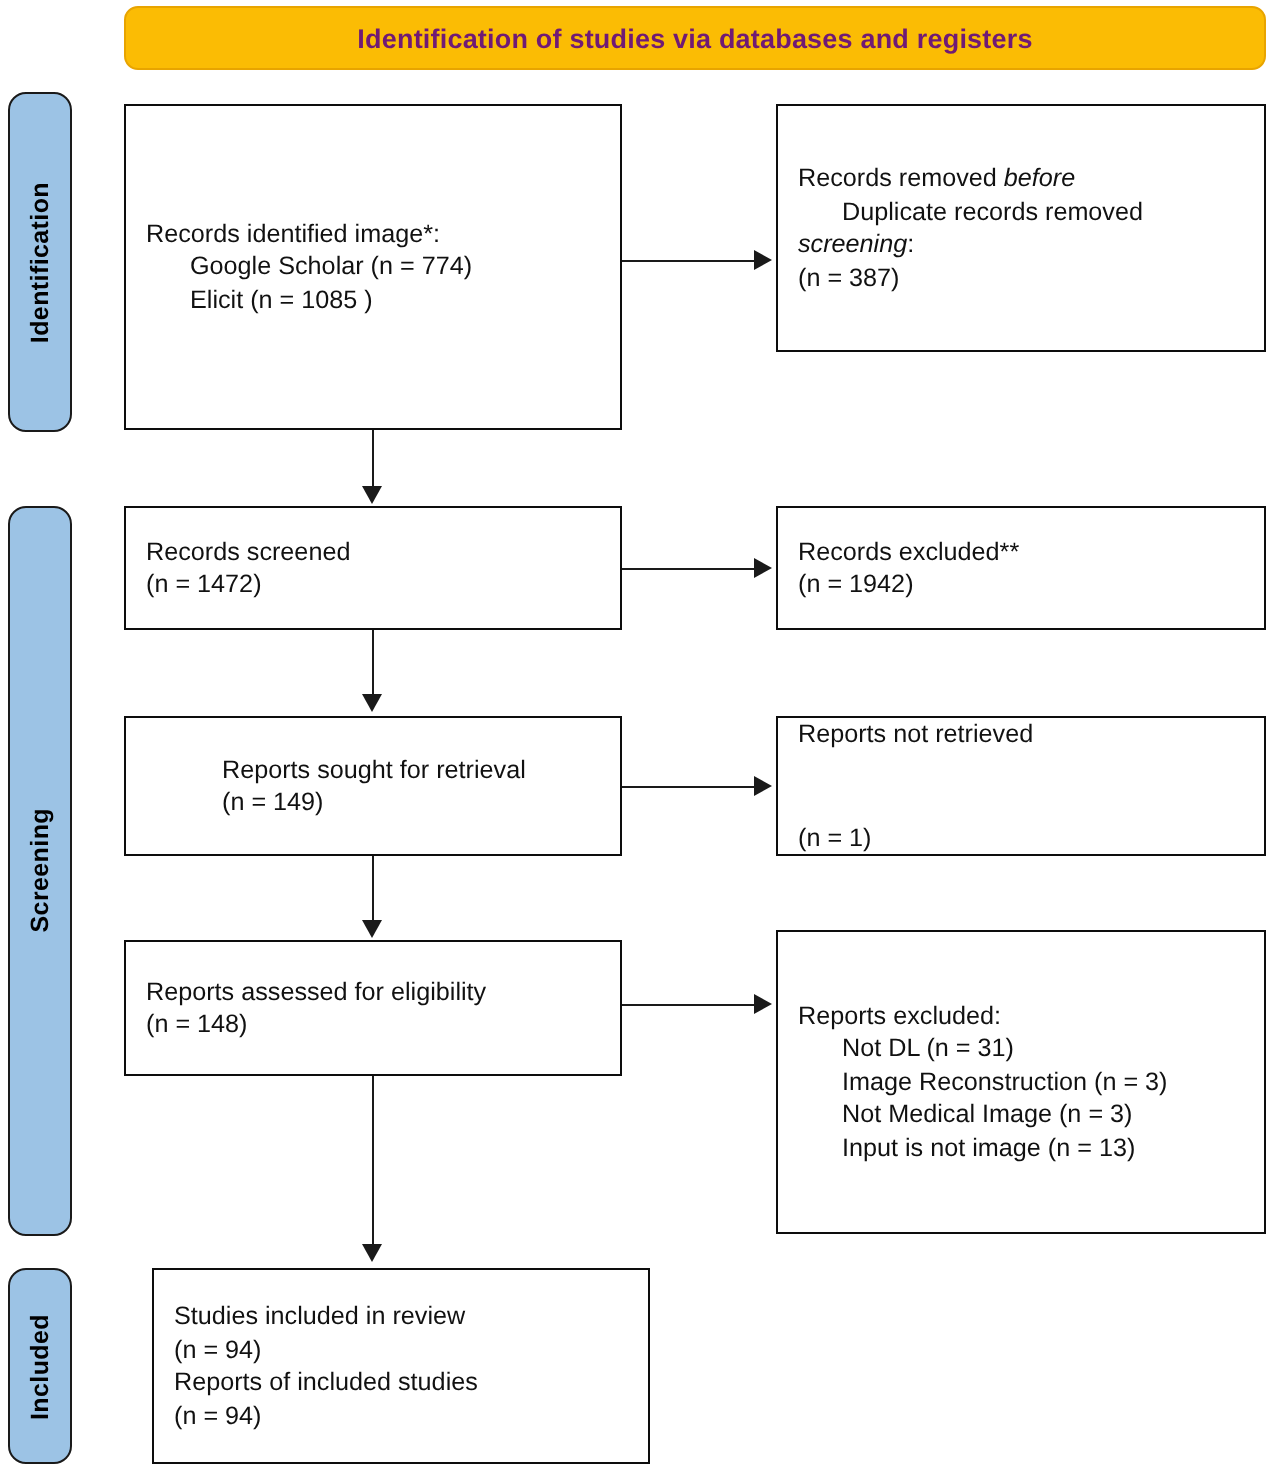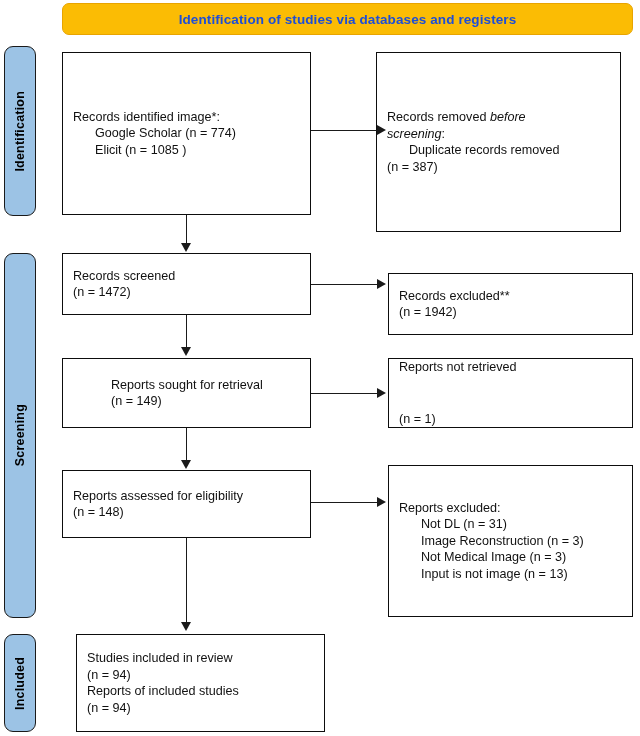--- a/index.html
+++ b/index.html
@@ -35,21 +35,21 @@
     border: 1.5px solid #E8A400;
     border-radius: 7px;
     display: flex;
     align-items: center;
     justify-content: center;
   }
   .banner-text {
     font-size: 13.5px;
     font-weight: bold;
     letter-spacing: 0.1px;
-    color: #1d4ed8;
+    color: #701a75;
     white-space: nowrap;
   }
 
   
   .stage-bar {
     position: absolute;
     left: 4px;
     width: 32px;
     box-sizing: border-box;
     background: #9CC3E5;
@@ -135,39 +135,39 @@
   <div class="stage-bar" style="top:634px; height:98px;">
     <span class="stage-bar-label">Included</span>
   </div>
 
   <div class="box" style="left:62px; top:52px; width:249px; height:163px;">
     <div class="box-line">Records identified image*:</div>
     <div class="box-line indent-1">Google Scholar (n = 774)</div>
     <div class="box-line indent-1">Elicit (n = 1085 )</div>
   </div>
 
-  <div class="box" style="left:376px; top:52px; width:245px; height:180px;">
+  <div class="box" style="left:388px; top:52px; width:245px; height:124px;">
     <div class="box-line"><span>Records removed </span><span class="ital">before</span></div>
+    <div class="box-line indent-1">Duplicate records removed</div>
     <div class="box-line"><span class="ital">screening</span><span>:</span></div>
-    <div class="box-line indent-1">Duplicate records removed</div>
     <div class="box-line">(n = 387)</div>
   </div>
 
   <div class="hline" style="left:311px; top:130px; width:66px;"></div>
   <div class="arrow-right" style="left:377px; top:125px;"></div>
 
   <div class="vline" style="left:186px; top:215px; height:30px;"></div>
   <div class="arrow-down" style="left:181px; top:243px;"></div>
 
   <div class="box" style="left:62px; top:253px; width:249px; height:62px;">
     <div class="box-line">Records screened</div>
     <div class="box-line">(n = 1472)</div>
   </div>
 
-  <div class="box" style="left:388px; top:253px; width:245px; height:62px;margin-top:20px;">
+  <div class="box" style="left:388px; top:253px; width:245px; height:62px;">
     <div class="box-line">Records excluded**</div>
     <div class="box-line">(n = 1942)</div>
   </div>
 
   <div class="hline" style="left:311px; top:284px; width:66px;"></div>
   <div class="arrow-right" style="left:377px; top:279px;"></div>
 
   <div class="vline" style="left:186px; top:315px; height:34px;"></div>
   <div class="arrow-down" style="left:181px; top:347px;"></div>
 

